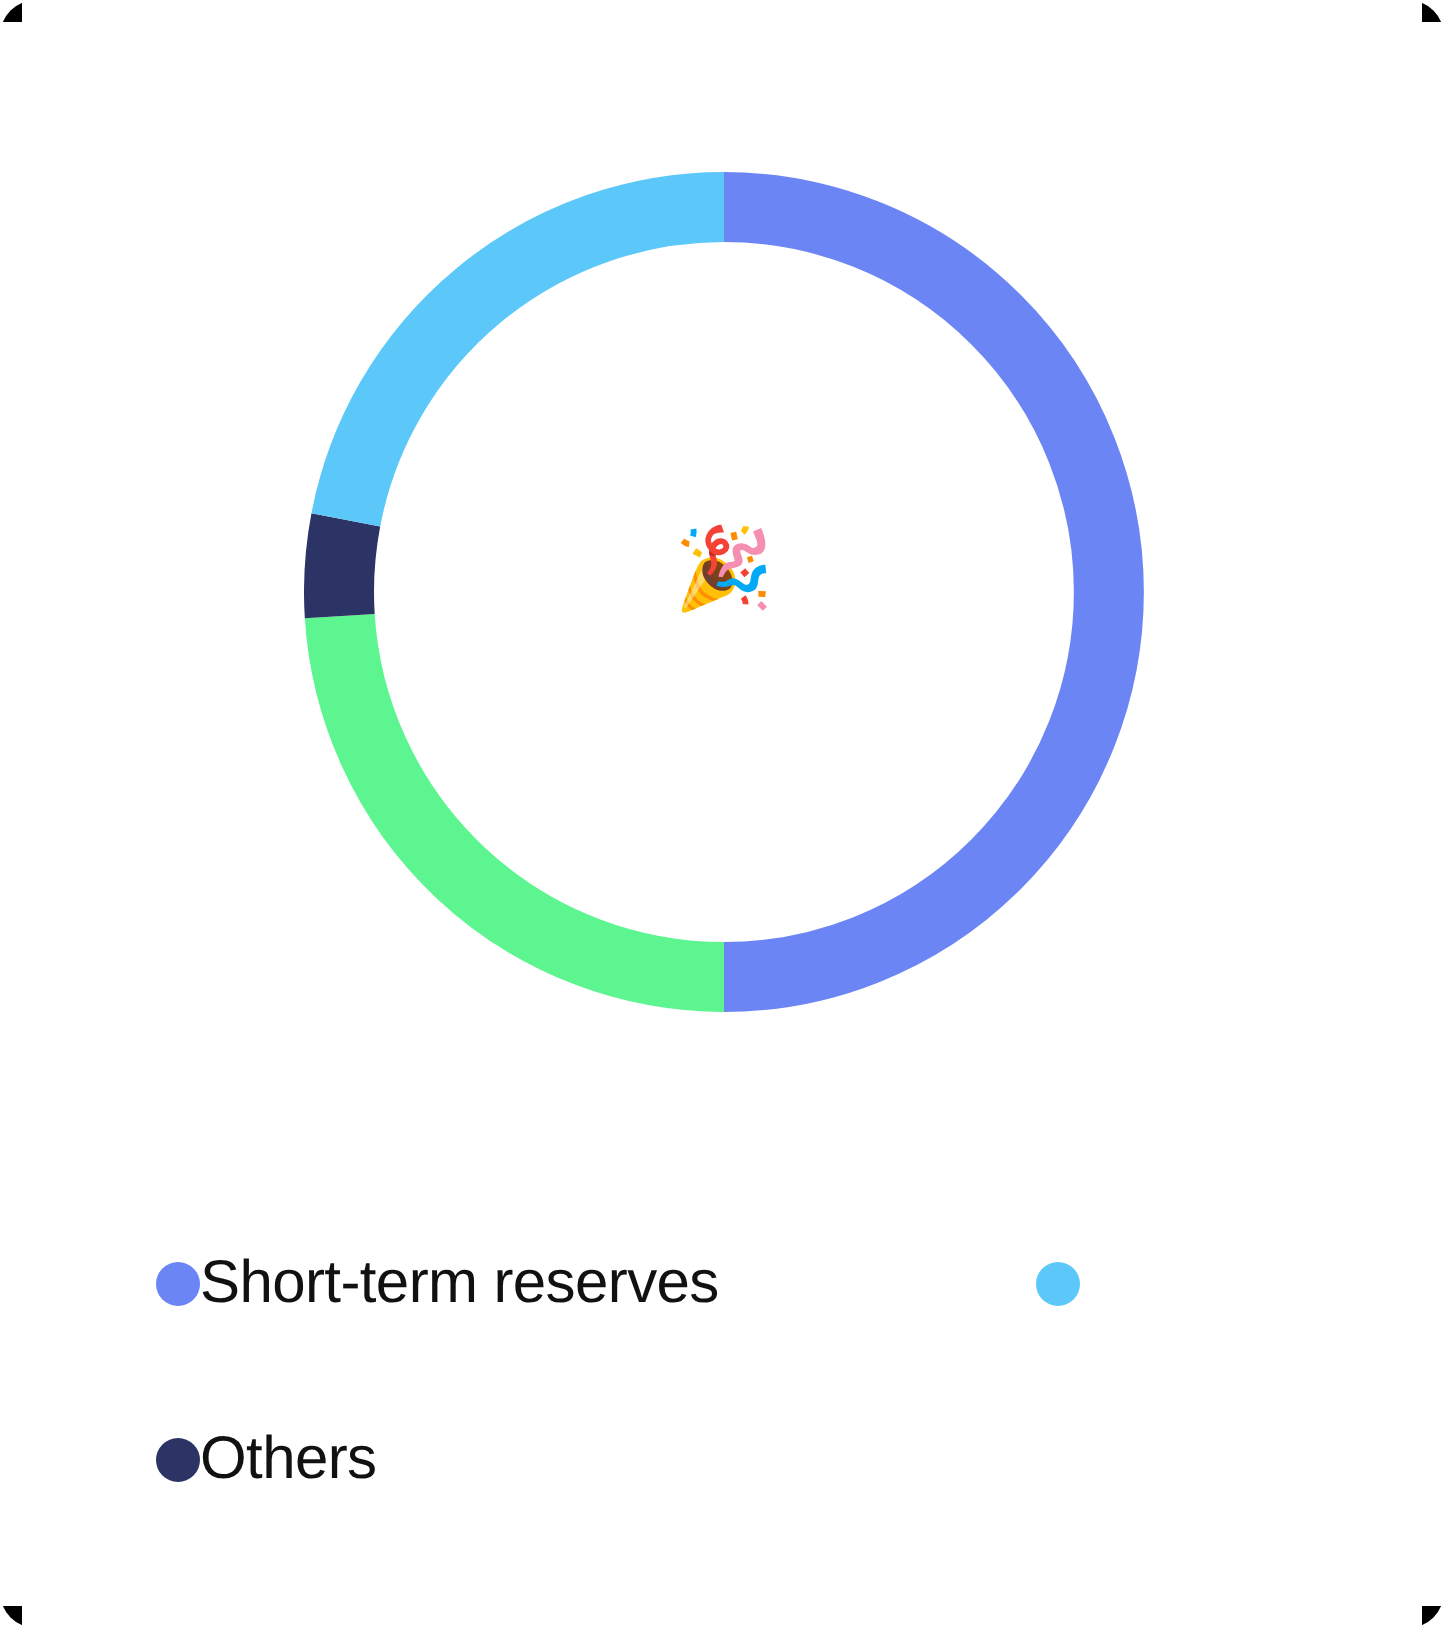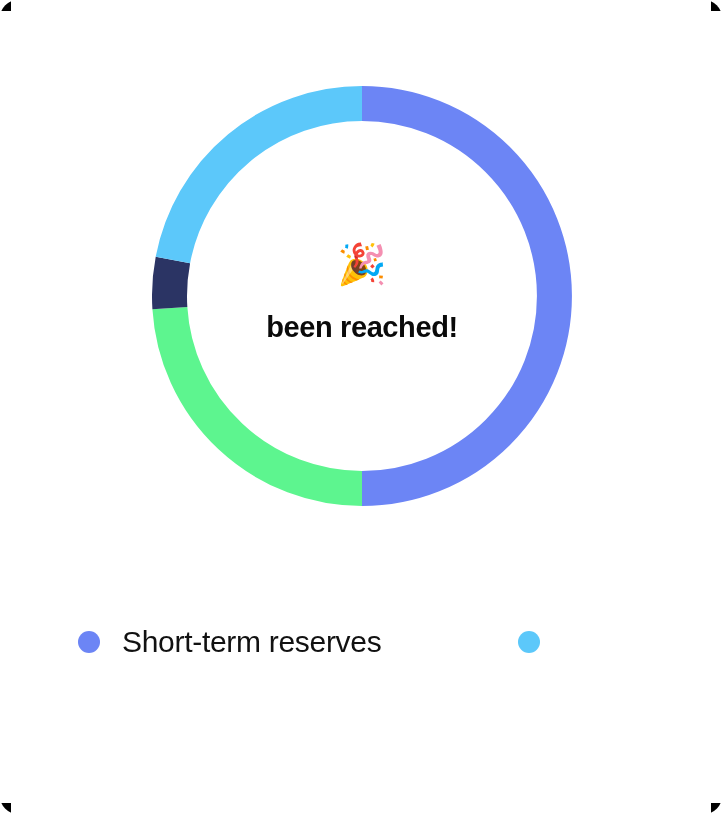--- a/index.html
+++ b/index.html
@@ -87,21 +87,20 @@
     top: 598px;
     width: 580px;
     display: grid;
     grid-template-columns: 440px 1fr;
     grid-auto-rows: 88px;
     align-items: center;
   }
   .legend-item {
     display: flex;
     align-items: center;
-    gap: 22px;
   }
   .legend-dot {
     width: 22px;
     height: 22px;
     border-radius: 50%;
     flex: 0 0 auto;
   }
   .legend-label {
     font-size: 30px;
     font-weight: 400;
@@ -126,28 +125,31 @@
           <path d="M 210 17.5 A 192.5 192.5 0 0 1 210 402.5" fill="none" stroke="#6C85F5" stroke-width="35"></path>
           <path d="M 210 402.5 A 192.5 192.5 0 0 1 17.87985477755774 222.08717500939287" fill="none" stroke="#5DF58F" stroke-width="35"></path>
           <path d="M 17.87985477755774 222.08717500939287 A 192.5 192.5 0 0 1 20.90970423472743 173.92909694224807" fill="none" stroke="#2B3464" stroke-width="35"></path>
           <path d="M 20.90970423472743 173.92909694224807 A 192.5 192.5 0 0 1 209.99999999999997 17.5" fill="none" stroke="#5CC8FA" stroke-width="35"></path>
         </g>
     </svg>
 
     <div id="donut-center">
       <div id="center-emoji">🎉</div>
       <div id="center-text">
-        <div>been reached!</div>
       </div>
     </div>
   </div>
 
   <div id="legend">
     <div class="legend-item">
       <span class="legend-dot" style="background: rgb(108, 133, 245);"></span>
       <span class="legend-label">Short-term reserves</span>
     </div>
     <div class="legend-item">
       <span class="legend-dot" style="background: rgb(92, 200, 250);"></span>
     </div>
+    <div class="legend-item">
+      <span class="legend-dot" style="background: rgb(43, 52, 100);"></span>
+      <span class="legend-label">Others</span>
+    </div>
   </div>
 
 </div>
 
 </body></html>

